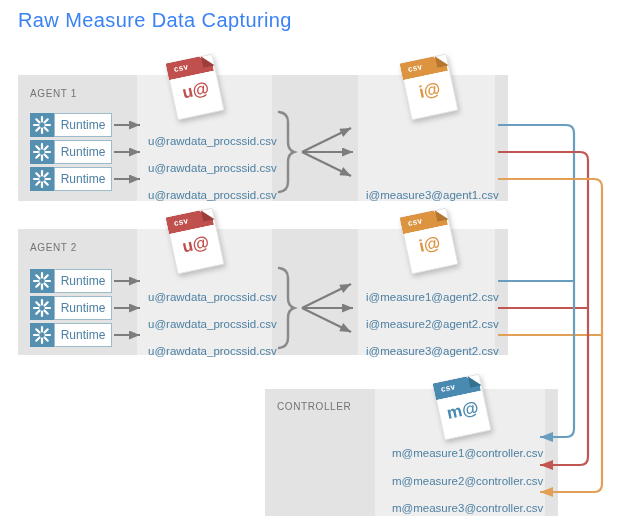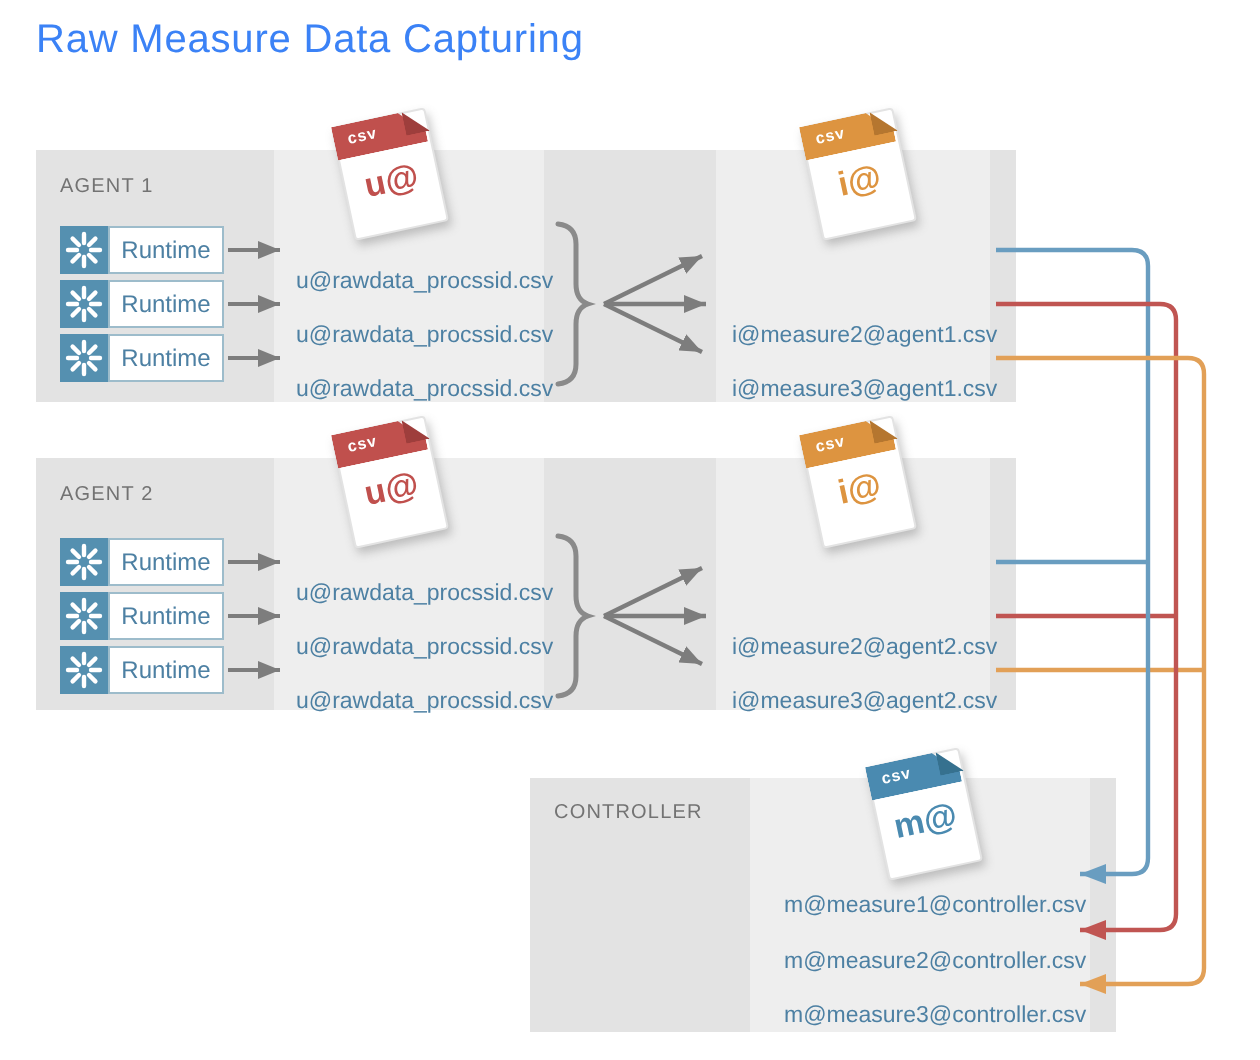--- a/index.html
+++ b/index.html
@@ -167,27 +167,27 @@
           <line x1="14.5" y1="9.5" x2="17.7" y2="6.3"></line>
         </g>
       </svg>
     <div class="rt-label">Runtime</div>
   </div>
 
   <div class="fname" style="left:148px;top:117px;">u@rawdata_procssid.csv</div>
   <div class="fname" style="left:148px;top:144px;">u@rawdata_procssid.csv</div>
   <div class="fname" style="left:148px;top:171px;">u@rawdata_procssid.csv</div>
 
-  <div class="fname" style="left:366px;top:144px;">i@measure2@agent1.csv</div>
   <div class="fname" style="left:366px;top:171px;">i@measure3@agent1.csv</div>
 
   <div class="fname" style="left:148px;top:273px;">u@rawdata_procssid.csv</div>
   <div class="fname" style="left:148px;top:300px;">u@rawdata_procssid.csv</div>
   <div class="fname" style="left:148px;top:327px;">u@rawdata_procssid.csv</div>
 
+  <div class="fname" style="left:366px;top:273px;">i@measure1@agent2.csv</div>
   <div class="fname" style="left:366px;top:300px;">i@measure2@agent2.csv</div>
   <div class="fname" style="left:366px;top:327px;">i@measure3@agent2.csv</div>
 
   <div class="fname" style="left:392px;top:429px;">m@measure1@controller.csv</div>
   <div class="fname" style="left:392px;top:457px;">m@measure2@controller.csv</div>
   <div class="fname" style="left:392px;top:484px;">m@measure3@controller.csv</div>
 
   <svg class="overlay" width="630" height="530" viewBox="0 0 630 530">
     <defs>
       <marker id="ag" markerUnits="userSpaceOnUse" markerWidth="11" markerHeight="9" refX="11" refY="4.5" orient="auto">

